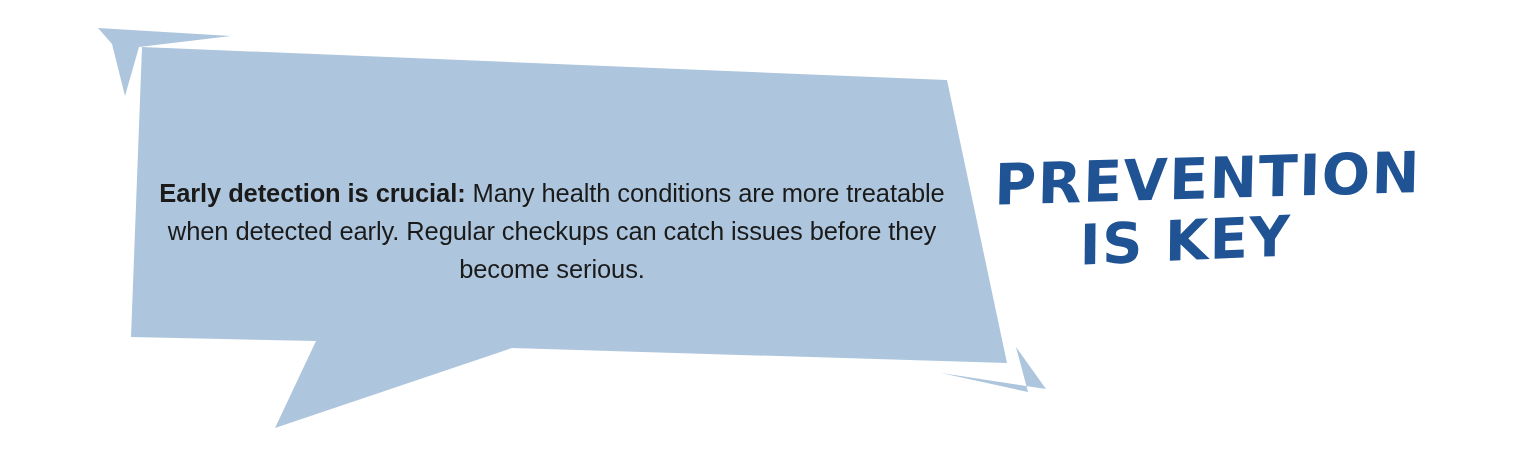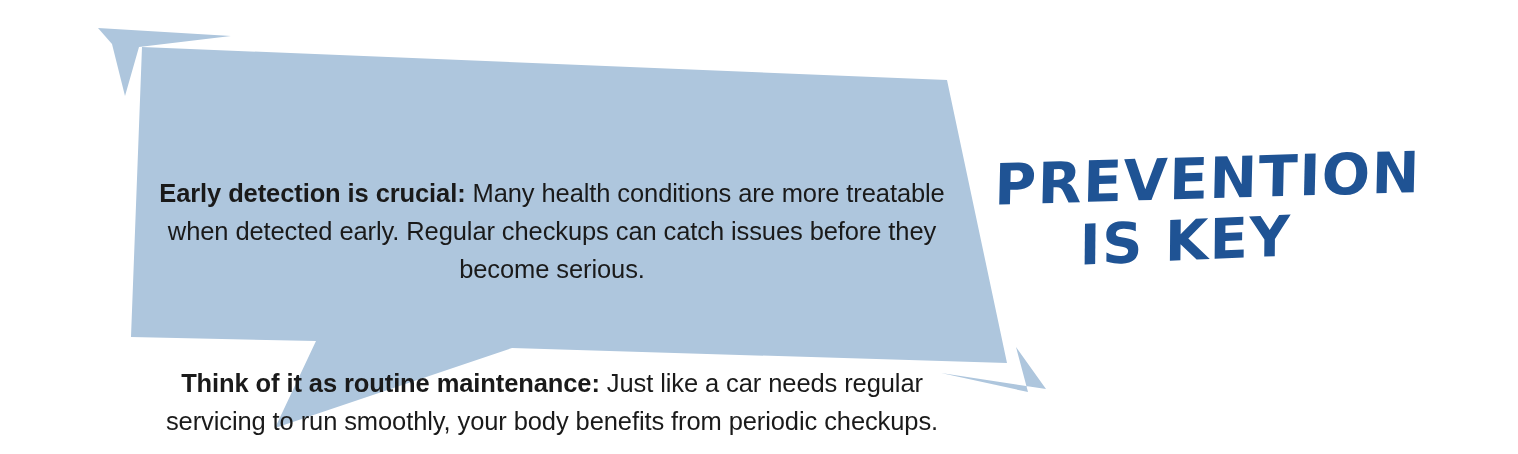--- a/index.html
+++ b/index.html
@@ -92,21 +92,20 @@
 
     <polygon fill="#aec6dd" points="142,47 947,80 1007,363 512,348 275,428 316,341 131,337"></polygon>
 
     <polygon fill="#aec6dd" points="98,28 231,36 139,47 125,96 112,44"></polygon>
 
     <polygon fill="#aec6dd" points="1046,389 1016,347 1028,392 941,373"></polygon>
   </svg>
 
   <div id="callout-text">
     <p class="para"><span class="lead">Early detection is crucial:</span><span> Many health conditions are more treatable when detected early. Regular checkups can catch issues before they become serious.</span></p>
-    <p class="para"><span class="lead">Think of it as routine maintenance:</span><span> Just like a car needs regular servicing to run smoothly, your body benefits from periodic checkups.</span></p>
   </div>
 
   <div id="headline">
     <span class="hl-line hl-line-1">PREVENTION</span>
     <span class="hl-line hl-line-2">IS KEY</span>
   </div>
 
 </div>
 
 </body></html>

